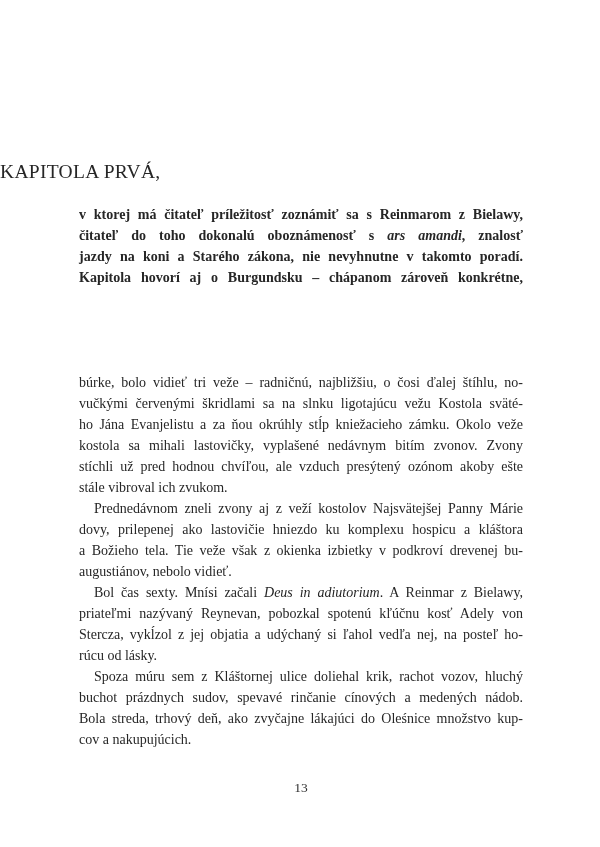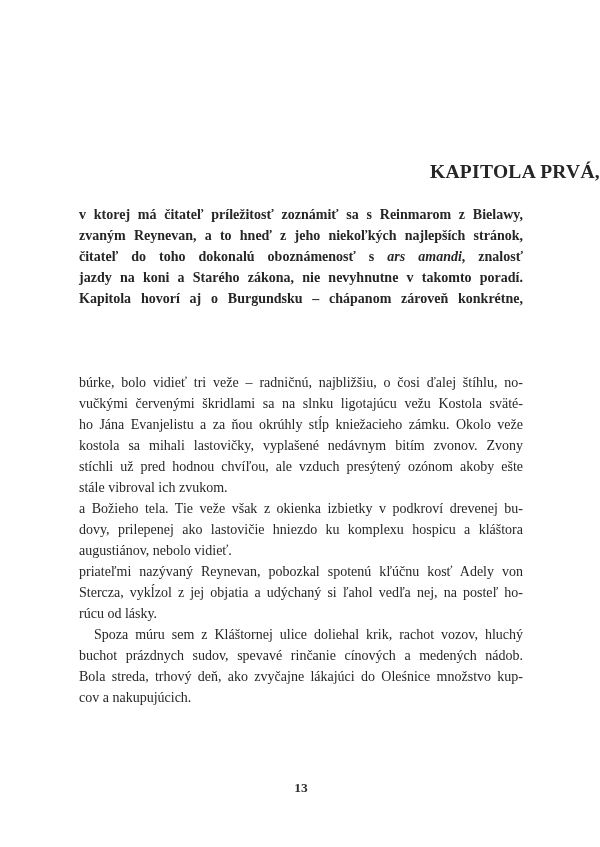--- a/index.html
+++ b/index.html
@@ -14,22 +14,22 @@
     background: #ffffff;
     font-family: "Liberation Serif", "DejaVu Serif", serif;
     color: #262626;
     overflow: hidden;
   }
   .chapter-heading {
     position: absolute;
     top: 160px;
     left: 0;
     width: 100%;
-    text-align: right;
-    font-weight: bold;
+    text-align: left;
+    font-weight: normal;
     font-size: 19.5px;
     line-height: 24px;
     letter-spacing: 0.3px;
   }
   .intro-block {
     position: absolute;
     top: 204px;
     left: 79px;
     width: 444px;
   }
@@ -64,54 +64,54 @@
   }
   .page-number {
     position: absolute;
     top: 779px;
     left: 79px;
     width: 444px;
     text-align: center;
     font-size: 13.5px;
     line-height: 18px;
     color: #2e2e2e;
-    font-weight: bold;
   }
 </style>
 </head>
 <body>
 
 <div class="book-page">
   <div class="chapter-heading">KAPITOLA PRVÁ,</div>
 
   <div class="intro-block">
       <div class="paragraph intro">
         <div class="line"><span>v ktorej má čitateľ príležitosť zoznámiť sa s Reinmarom z Bielawy,</span></div>
-        <div class="line"><span>zvaným Reynevan, a to hneď z jeho niekoľkých najlepších stránok,</span></div>
         <div class="line"><span>čitateľ do toho dokonalú oboznámenosť s </span><em>ars amandi</em><span>, znalosť</span></div>
         <div class="line"><span>jazdy na koni a Starého zákona, nie nevyhnutne v takomto poradí.</span></div>
         <div class="line"><span>Kapitola hovorí aj o Burgundsku – chápanom zároveň konkrétne,</span></div>
       </div>
     </div>
 
   <div class="body-block">
       <div class="paragraph body">
         <div class="line"><span>búrke, bolo vidieť tri veže – radničnú, najbližšiu, o čosi ďalej štíhlu, no-</span></div>
         <div class="line"><span>vučkými červenými škridlami sa na slnku ligotajúcu vežu Kostola sväté-</span></div>
         <div class="line"><span>ho Jána Evanjelistu a za ňou okrúhly stĺp kniežacieho zámku. Okolo veže</span></div>
         <div class="line"><span>kostola sa mihali lastovičky, vyplašené nedávnym bitím zvonov. Zvony</span></div>
         <div class="line"><span>stíchli už pred hodnou chvíľou, ale vzduch presýtený ozónom akoby ešte</span></div>
         <div class="line last"><span>stále vibroval ich zvukom.</span></div>
       </div>
       <div class="paragraph body">
+        <div class="line indent"><span>Prednedávnom zneli zvony aj z veží kostolov Najsvätejšej Panny Márie</span></div>
+        <div class="line"><span>dovy, prilepenej ako lastovičie hniezdo ku komplexu hospicu a kláštora</span></div>
         <div class="line"><span>a Božieho tela. Tie veže však z okienka izbietky v podkroví drevenej bu-</span></div>
-        <div class="line"><span>dovy, prilepenej ako lastovičie hniezdo ku komplexu hospicu a kláštora</span></div>
         <div class="line last"><span>augustiánov, nebolo vidieť.</span></div>
       </div>
       <div class="paragraph body">
+        <div class="line indent"><span>Bol čas sexty. Mnísi začali </span><em>Deus in adiutorium</em><span>. A Reinmar z Bielawy,</span></div>
         <div class="line"><span>priateľmi nazývaný Reynevan, pobozkal spotenú kľúčnu kosť Adely von</span></div>
         <div class="line"><span>Stercza, vykĺzol z jej objatia a udýchaný si ľahol vedľa nej, na posteľ ho-</span></div>
         <div class="line last"><span>rúcu od lásky.</span></div>
       </div>
       <div class="paragraph body">
         <div class="line indent"><span>Spoza múru sem z Kláštornej ulice doliehal krik, rachot vozov, hluchý</span></div>
         <div class="line"><span>buchot prázdnych sudov, spevavé rinčanie cínových a medených nádob.</span></div>
         <div class="line"><span>Bola streda, trhový deň, ako zvyčajne lákajúci do Oleśnice množstvo kup-</span></div>
         <div class="line last"><span>cov a nakupujúcich.</span></div>
       </div>

